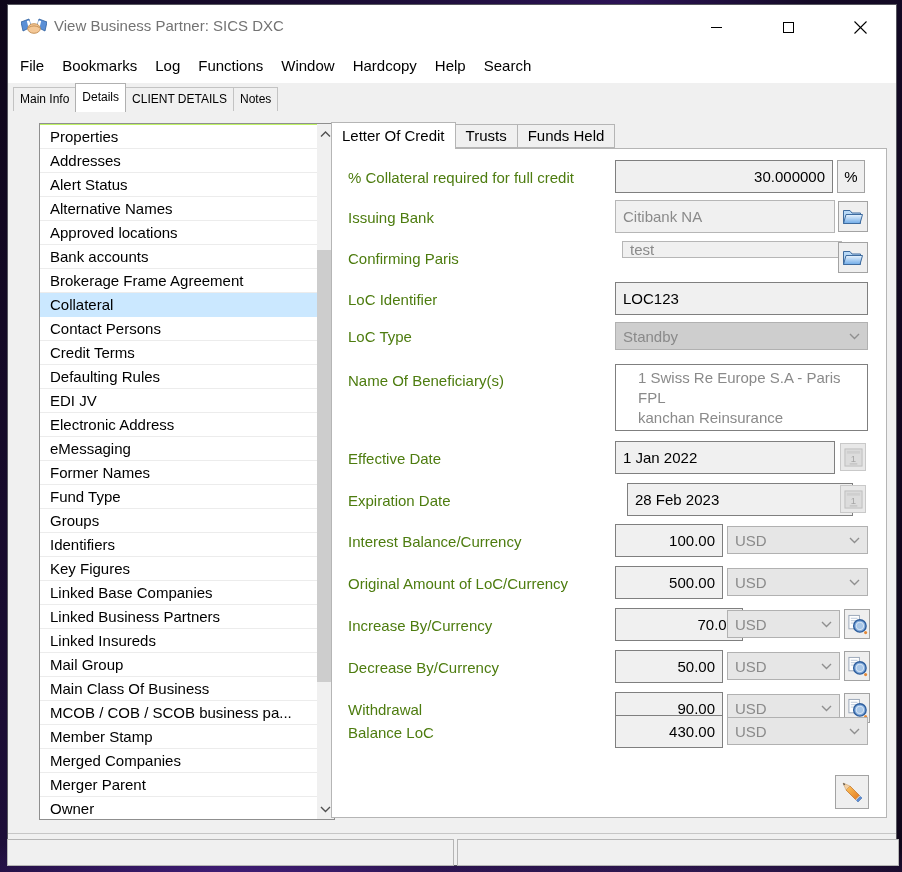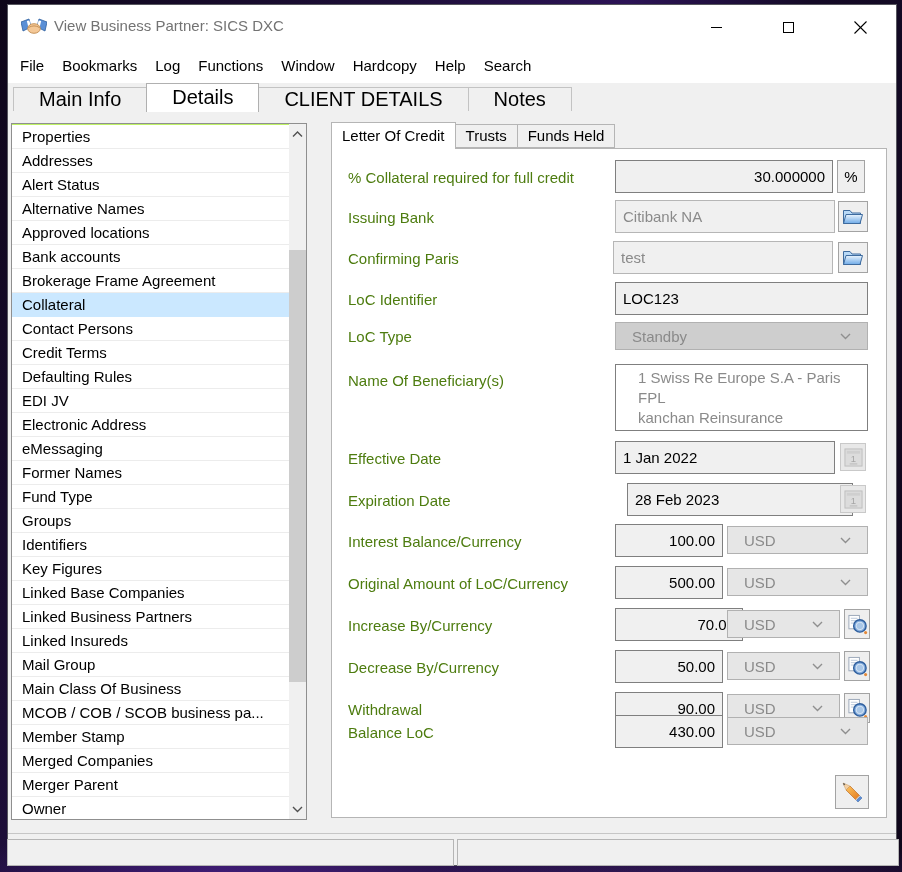--- a/index.html
+++ b/index.html
@@ -22,27 +22,27 @@
   .title { position: absolute; left: 46px; top: 12px; font-size: 15px; color: #737373; }
   .wctrls { position: absolute; right: 0; top: 0; height: 44px; display: flex; }
   .wbtn { width: 72px; height: 44px; background: transparent; border: none; display: flex; align-items: center; justify-content: center; cursor: default; }
   .min-glyph { width: 11px; height: 1px; background: #000; display: block; }
   .max-glyph { width: 11px; height: 11px; border: 1px solid #000; display: block; }
   
   .menubar { position: absolute; top: 44px; left: 0; right: 0; height: 34px; background: #fff; display: flex; align-items: center; padding-left: 3px; }
   .menuitem { font-size: 15px; color: #000; padding: 0 9px; line-height: 34px; }
   
   .maintabs { position: absolute; top: 78px; left: 0; right: 0; height: 29px; background: #f0f0f0; display: flex; align-items: flex-end; padding-left: 5px; }
-  .mtab { height: 24px; line-height: 23px; padding: 0 25px; font-size: 20px; background: #f0f0f0; border: 1px solid #c3c3c3; border-bottom: none; margin-bottom: 1px; }
+  .mtab { height: 24px; line-height: 23px; padding: 0 6px; font-size: 12px; background: #f0f0f0; border: 1px solid #c3c3c3; border-bottom: none; margin-bottom: 1px; }
   .mtab + .mtab { margin-left: -1px; }
   .mtab.selected { height: 29px; line-height: 27px; background: #fff; border-color: #b0b0b0; margin-bottom: 0; position: relative; z-index: 2; }
   
   .content { position: absolute; top: 107px; left: 0; right: 0; height: 722px; background: #f0f0f0; border-bottom: 1px solid #c6c6c6; }
   
-  .listbox { position: absolute; left: 3px; top: 11px; width: 296px; height: 697px; background: #bef264; border: 1px solid #8f8f8f; }
+  .listbox { position: absolute; left: 31px; top: 11px; width: 296px; height: 697px; background: #bef264; border: 1px solid #8f8f8f; }
   .listitems { position: absolute; left: 0; top: 1px; right: 17px; bottom: 0; overflow: hidden; }
   .litem { height: 24px; line-height: 23px; border-bottom: 1px solid #ececec; font-size: 15px; color: #000; padding-left: 10px; white-space: nowrap; background: #fff; }
   .litem.selected { background: #cbe8ff; border-bottom-color: #cbe8ff; }
   .vscroll { position: absolute; top: 0; right: 0; width: 17px; bottom: 0; background: #f0f0f0; }
   .sarrow { position: absolute; left: 0; width: 17px; height: 20px; background: #f0f0f0; display: flex; align-items: center; justify-content: center; }
   .sarrow.up { top: 0; } .sarrow.down { bottom: 0; }
   .strack { position: absolute; top: 20px; bottom: 20px; left: 0; width: 17px; }
   .sthumb { position: absolute; top: 106px; height: 432px; left: 0; width: 17px; background: #cdcdcd; }
   
   .dtabs { position: absolute; left: 323px; top: 10px; height: 27px; display: flex; align-items: flex-end; z-index: 2; }
@@ -51,21 +51,21 @@
   .dtab.selected { height: 27px; line-height: 25px; background: #fff; border-bottom: none; margin-bottom: 0; z-index: 3; }
   .panel { position: absolute; left: 323px; top: 36px; width: 556px; height: 670px; background: #fff; border: 1px solid #b5b5b5; }
   .frow { position: absolute; left: 0; right: 0; }
   .flabel { position: absolute; left: 16px; top: 50%; transform: translateY(-50%); font-size: 15px; color: #4d7c0f; white-space: nowrap; }
   .flabel.top { top: 8px; transform: none; }
   .ctl { position: absolute; }
   .inp { background: #f0f0f0; border: 1px solid #7f7f7f; font-size: 15px; color: #000; display: flex; align-items: center; padding: 0 7px; }
   .inp.right { justify-content: flex-end; }
   .inp.ro { border-color: #b6b6b6; color: #8a8a8a; }
   .txta { background: #fff; border: 1px solid #7f7f7f; color: #8a8a8a; font-size: 15px; line-height: 20px; padding: 3px 22px; white-space: pre-line; overflow: hidden; }
-  .ddl { background: #e6e6e6; border: 1px solid #b1b1b1; color: #8a8a8a; font-size: 15px; display: flex; align-items: center; padding: 0 16px; }
+  .ddl { background: #e6e6e6; border: 1px solid #b1b1b1; color: #8a8a8a; font-size: 15px; display: flex; align-items: center; padding: 0 7px; }
   .ddl .chev { margin-left: auto; }
   .ddl.dark { background: #cecece; }
   .sqbtn { background: #efefef; border: 1px solid #a3a3a3; display: flex; align-items: center; justify-content: center; font-size: 15px; color: #000; cursor: default; padding: 0; }
   .sqbtn.flat { background: #e8e8e8; border-color: #c9c9c9; }
   
   .statusbar { position: absolute; left: 0; right: 0; top: 834px; height: 27px; }
   .spane { position: absolute; top: 0; height: 27px; background: #f0f0f0; border: 1px solid #b5b5b5; }
   .spane.left { left: -1px; width: 447px; }
   .spane.right { left: 449px; width: 442px; }
 </style>
@@ -203,21 +203,21 @@
                 </linearGradient>
               </defs>
             <path d="M1.5,15.5 V2.5 h6.5 l2,2.5 h8.5 v10.5 z" fill="#b8d9f7" stroke="#3e6b9e"></path>
             <path d="M4,6.5 h16.5 l-2.5,9 H1.5 z" fill="url(#fg1)" stroke="#3e6b9e"></path>
           </svg>
         </button>
       </div>
 
       <div class="frow" style="top:92px;height:33px">
         <span class="flabel">Confirming Paris</span>
-        <div class="ctl inp ro" style="left:281px;width:220px;height:33px">test</div>
+        <div class="ctl inp ro" style="left:290px;width:220px;height:17px">test</div>
         <button class="ctl sqbtn" style="left:506px;width:30px;height:31px;top:1px">
           <svg width="22" height="17" viewBox="0 0 22 17">
             <path d="M1.5,15.5 V2.5 h6.5 l2,2.5 h8.5 v10.5 z" fill="#b8d9f7" stroke="#3e6b9e"></path>
             <path d="M4,6.5 h16.5 l-2.5,9 H1.5 z" fill="url(#fg1)" stroke="#3e6b9e"></path>
           </svg>
         </button>
       </div>
 
       <div class="frow" style="top:133px;height:33px">
         <span class="flabel">LoC Identifier</span>

